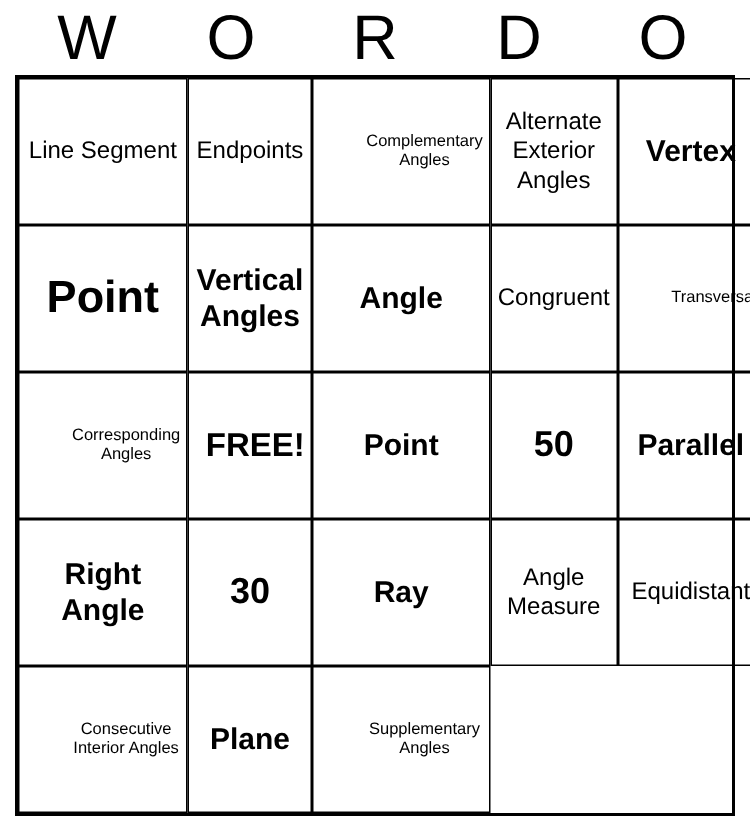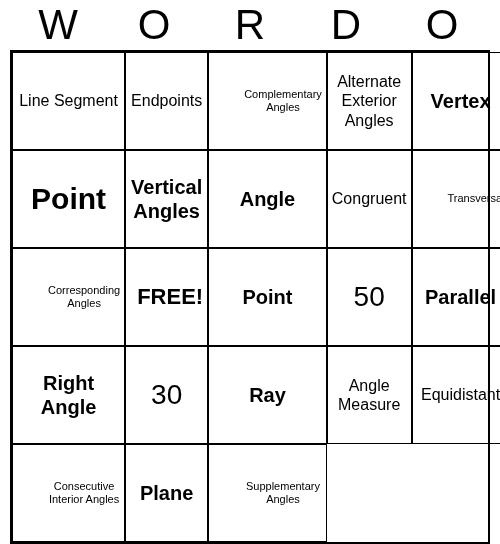--- a/index.html
+++ b/index.html
@@ -56,22 +56,22 @@
     .cell.free {
       font-size: 22px;
       font-weight: bold;
       padding-left: 11px;
     }
     .cell.xl-text {
       font-size: 30px;
       font-weight: bold;
     }
     .cell.number-text {
-      font-size: 28px;
-      font-weight: normal;
+      font-size: 24px;
+      font-weight: bold;
     }
   </style>
 </head>
 <body>
 
 <div class="header">
 <div class="header-letter">W</div>
     <div class="header-letter">O</div>
     <div class="header-letter">R</div>
     <div class="header-letter">D</div>

